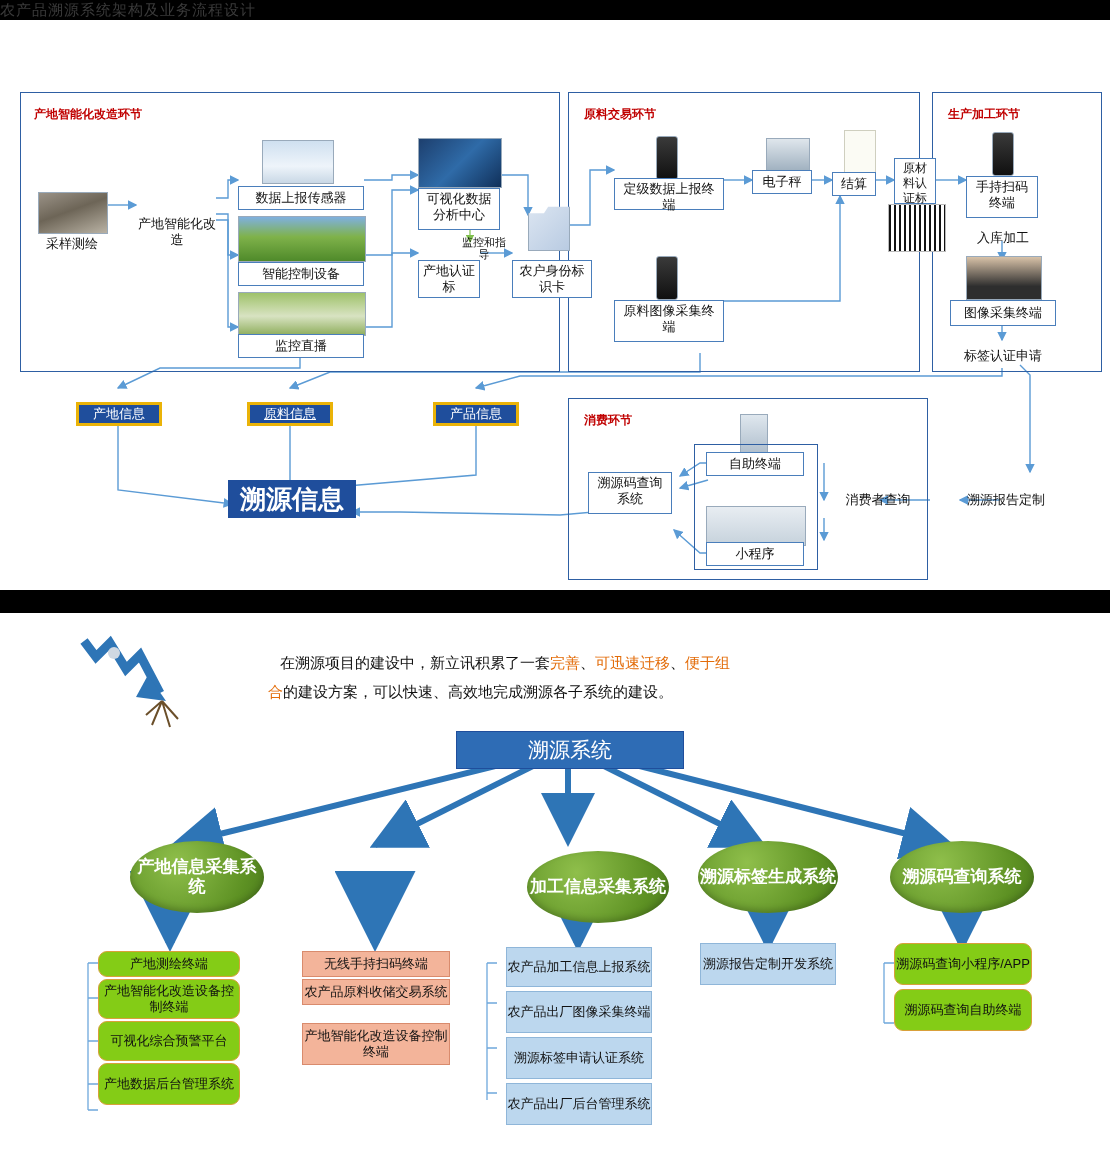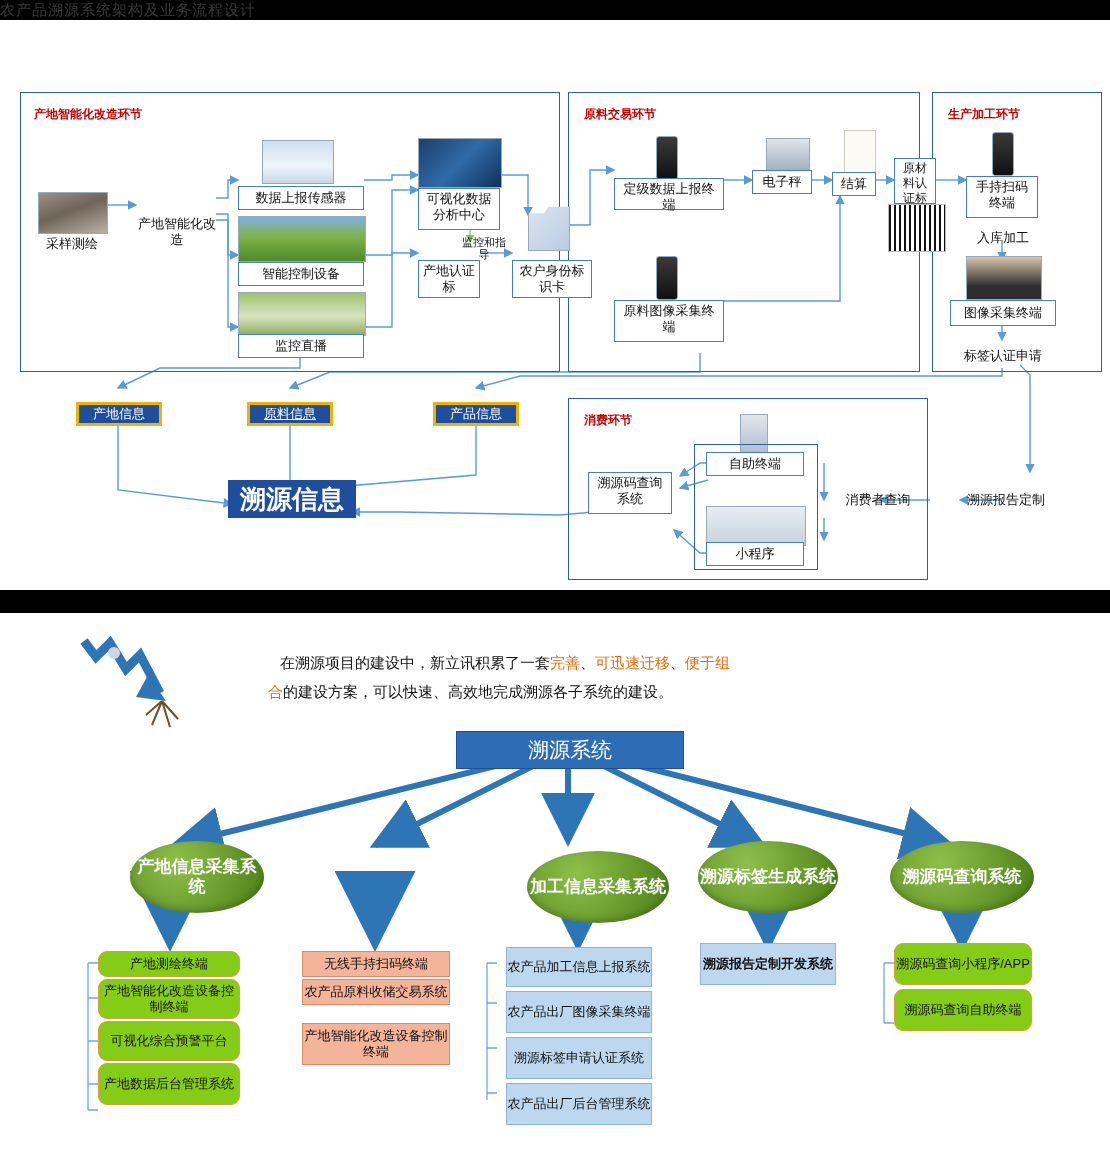--- a/index.html
+++ b/index.html
@@ -312,20 +312,20 @@
     <span>加工信息采集系统</span>
   </div>
   <div class="leaf blue" style="left:506px;top:334px;width:146px;height:40px;">农产品加工信息上报系统</div>
   <div class="leaf blue" style="left:506px;top:378px;width:146px;height:42px;">农产品出厂图像采集终端</div>
   <div class="leaf blue" style="left:506px;top:424px;width:146px;height:42px;">溯源标签申请认证系统</div>
   <div class="leaf blue" style="left:506px;top:470px;width:146px;height:42px;">农产品出厂后台管理系统</div>
 
   <div class="ellipse" style="left:698px;top:228px;width:140px;height:72px;">
     <span>溯源标签生成系统</span>
   </div>
-  <div class="leaf blue" style="left:700px;top:330px;width:136px;height:42px;font-weight:bold;">溯源报告定制开发系统</div>
+  <div class="leaf blue" style="left:700px;top:330px;width:136px;height:42px;">溯源报告定制开发系统</div>
 
   <div class="ellipse" style="left:890px;top:228px;width:144px;height:72px;">
     <span>溯源码查询系统</span>
   </div>
   <div class="leaf yellow" style="left:894px;top:330px;width:138px;height:42px;">溯源码查询小程序/APP</div>
   <div class="leaf yellow" style="left:894px;top:376px;width:138px;height:42px;">溯源码查询自助终端</div>
 </div>
 
 </body></html>

